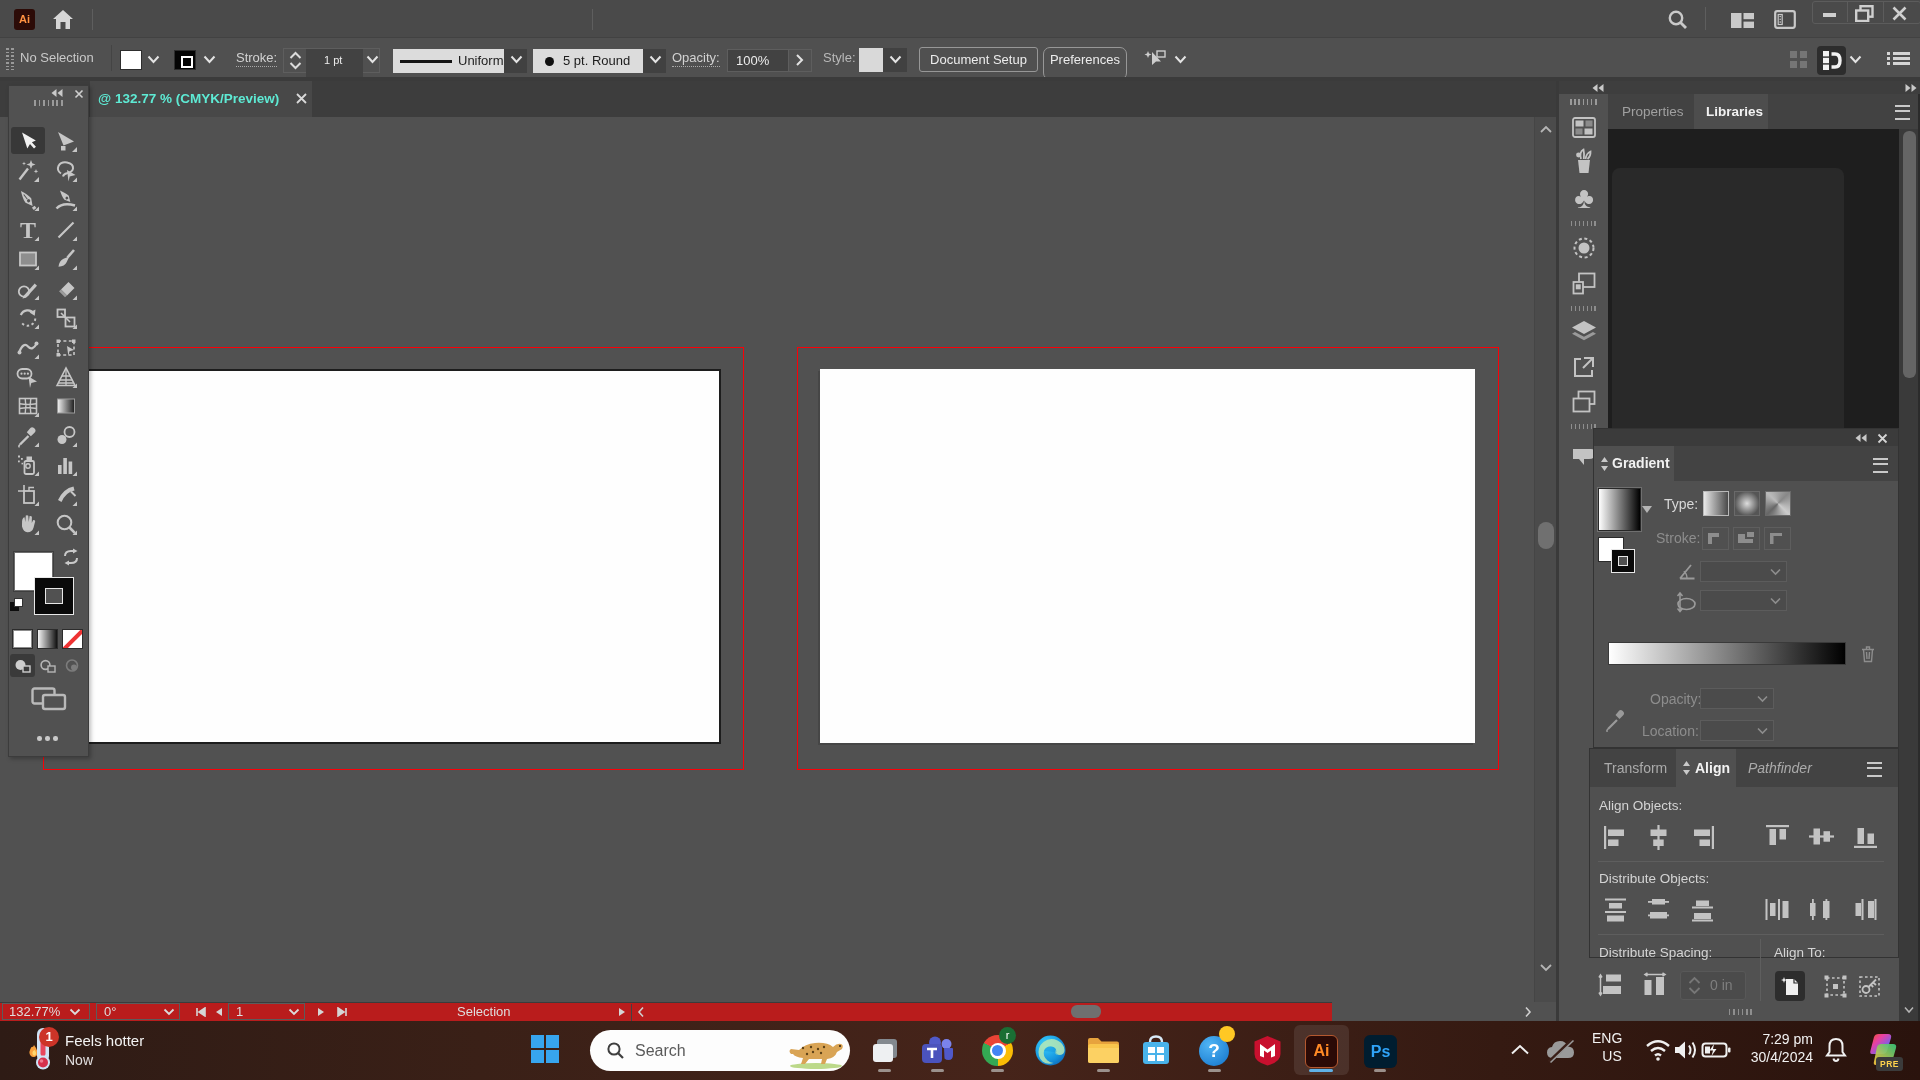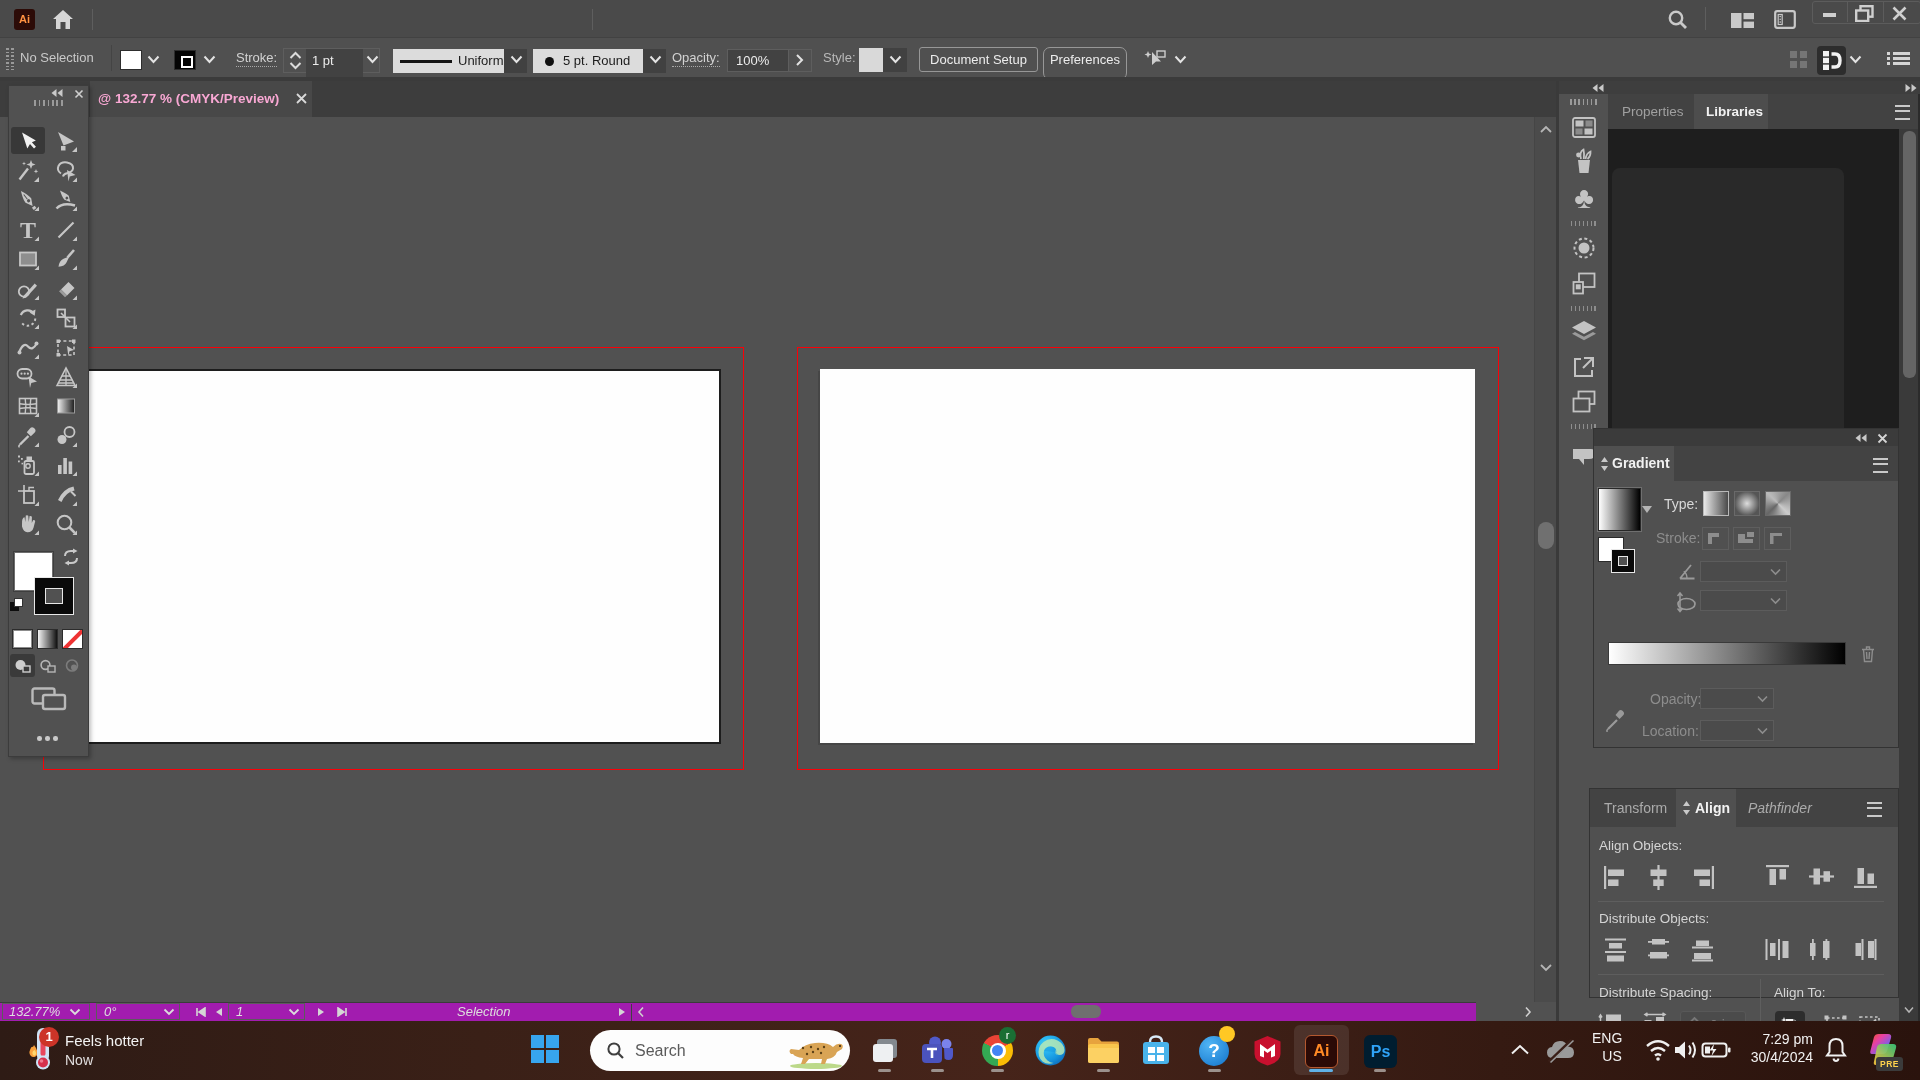--- a/index.html
+++ b/index.html
@@ -71,21 +71,21 @@
       </svg>
 
     <div class="abs" style="left:236px;top:0;height:40px;line-height:40px;color:#d2d2d2;font-size:13px;">
       <span style="border-bottom:1px dotted #aaa;padding-bottom:1px;">Stroke:</span>
     </div>
     <div class="abs" style="left:283px;top:10px;width:97px;height:25px;border:1px solid #5e5e5e;box-sizing:border-box;"></div>
     <svg class="abs" style="left:288px;top:13px;" width="15" height="19" viewBox="0 0 15 19">
       <path d="M2.5 7 L7.5 2 L12.5 7" fill="none" stroke="#dcdcdc" stroke-width="2"></path>
       <path d="M2.5 12 L7.5 17 L12.5 12" fill="none" stroke="#dcdcdc" stroke-width="2"></path>
     </svg>
-    <div class="abs" style="left:306px;top:11px;width:57px;height:35px;background:#424242;color:#ececec;font-size:13px;line-height:23px;padding-left:6px;box-sizing:border-box;">1 pt</div>
+    <div class="abs" style="left:306px;top:11px;width:57px;height:35px;background:#424242;color:#ececec;font-size:11px;line-height:23px;padding-left:18px;box-sizing:border-box;">1 pt</div>
     <svg class="abs" style="left:366px;top:17px;" width="13" height="9" viewBox="0 0 13 9">
         <path d="M1.5 1.5 L6.5 7 L11.5 1.5" fill="none" stroke="#e3e3e3" stroke-width="2"></path>
       </svg>
 
     <div class="abs" style="left:393px;top:11px;width:111px;height:24px;background:#dcdcdc;"></div>
     <div class="abs" style="left:400px;top:21.5px;width:52px;height:3px;background:#141414;"></div>
     <div class="abs" style="left:458px;top:11px;height:24px;line-height:24px;color:#1c1c1c;font-size:13px;">Uniform</div>
     <div class="abs" style="left:504px;top:11px;width:23px;height:24px;background:#414141;"></div>
     <svg class="abs" style="left:510px;top:17px;" width="13" height="9" viewBox="0 0 13 9">
         <path d="M1.5 1.5 L6.5 7 L11.5 1.5" fill="none" stroke="#e3e3e3" stroke-width="2"></path>
@@ -150,21 +150,21 @@
       <rect x="0" y="6" width="3" height="3" fill="#d5d5d5"></rect>
         <rect x="6" y="6" width="17" height="3" fill="#d5d5d5"></rect>
       <rect x="0" y="11" width="3" height="3" fill="#d5d5d5"></rect>
         <rect x="6" y="11" width="17" height="3" fill="#d5d5d5"></rect>
     </svg>
   </div>
   <div class="abs" style="left:0;top:77px;width:1920px;height:4px;background:#3b3b3b;"></div>
 
   <div class="abs" style="left:0;top:81px;width:1556px;height:36px;background:#3d3d3d;"></div>
   <div class="abs" style="left:90px;top:81px;width:222px;height:36px;background:#484848;">
-    <div class="abs" style="left:8px;top:0;height:36px;line-height:36px;color:#f9a8d4;font-size:13.5px;font-weight:bold;">@ 132.77 % (CMYK/Preview)</div>
+    <div class="abs" style="left:8px;top:0;height:36px;line-height:36px;color:#5eead4;font-size:13.5px;font-weight:bold;">@ 132.77 % (CMYK/Preview)</div>
     <svg class="abs" style="left:205px;top:11px;" width="13" height="13" viewBox="0 0 13 13">
       <path d="M2 2 L11 11 M11 2 L2 11" stroke="#d9d9d9" stroke-width="1.8"></path>
     </svg>
   </div>
 
   <div class="abs" id="canvas" style="left:0;top:117px;width:1534px;height:885px;background:#515151;overflow:hidden;">
 
     <div class="abs" style="left:43px;top:230px;width:701px;height:423px;border:1px solid #fb0007;box-sizing:border-box;"></div>
 
     <div class="abs" style="left:66px;top:252px;width:655px;height:375px;background:#fefefe;border:2px solid #1d1d1d;border-left:none;box-sizing:border-box;"></div>
@@ -178,21 +178,21 @@
     <svg class="abs" style="left:4px;top:8px;" width="14" height="9" viewBox="0 0 14 9">
         <path d="M2 7 L7 2 L12 7" fill="none" stroke="#b5b5b5" stroke-width="1.8"></path>
       </svg>
     <div class="abs" style="left:3px;top:405px;width:16px;height:27px;background:#707070;border-radius:8px;"></div>
     <svg class="abs" style="left:4px;top:846px;" width="14" height="9" viewBox="0 0 14 9">
         <path d="M2 2 L7 7 L12 2" fill="none" stroke="#b5b5b5" stroke-width="1.8"></path>
       </svg>
   </div>
   <div class="abs" style="left:1556px;top:81px;width:3px;height:940px;background:#3a3a3a;"></div>
 
-  <div class="abs" id="statusbar" style="left:0;top:1002px;width:1476px;height:19px;background:#a21caf;border-top:1px solid #3b3b3b;color:#dedede;font-size:13px;font-style:italic;">
+  <div class="abs" id="statusbar" style="left:0;top:1002px;width:1332px;height:19px;background:#b91c1c;border-top:1px solid #3b3b3b;color:#dedede;font-size:13px;">
     <div class="abs" style="left:2px;top:0px;width:88px;height:17px;border:1px solid #5c5c5c;box-sizing:border-box;"></div>
     <div class="abs" style="left:9px;top:0;height:17px;line-height:17px;">132.77%</div>
     <svg class="abs" style="left:69px;top:5px;" width="12" height="8" viewBox="0 0 12 8">
         <path d="M1.5 1.5 L6 6 L10.5 1.5" fill="none" stroke="#dcdcdc" stroke-width="1.8"></path>
       </svg>
     <div class="abs" style="left:96px;top:0px;width:84px;height:17px;border:1px solid #5c5c5c;box-sizing:border-box;"></div>
     <div class="abs" style="left:104px;top:0;height:17px;line-height:17px;">0°</div>
     <svg class="abs" style="left:163px;top:5px;" width="12" height="8" viewBox="0 0 12 8">
         <path d="M1.5 1.5 L6 6 L10.5 1.5" fill="none" stroke="#dcdcdc" stroke-width="1.8"></path>
       </svg>
@@ -622,21 +622,21 @@
         <path d="M3 25 Q1 27 2.6 27.8" fill="none" stroke="#9a9a9a" stroke-width="1.5"></path>
       </svg>
 
     <div class="abs" style="left:48px;top:293px;width:58px;height:18px;line-height:18px;color:#8d8d8d;font-size:14px;">Location:</div>
     <div class="abs" style="left:106px;top:291px;width:74px;height:21px;background:#4b4b4b;border:1px solid #5c5c5c;box-sizing:border-box;"></div>
     <svg class="abs" style="left:163px;top:298px;" width="11" height="8" viewBox="0 0 11 8">
         <path d="M1 1.5 L5.5 6 L10 1.5" fill="none" stroke="#8d8d8d" stroke-width="1.6"></path>
       </svg>
   </div>
 
-  <div class="abs" id="alignpanel" style="left:1589px;top:748px;width:310px;height:210px;background:#505050;border:1px solid #333;box-sizing:border-box;margin-top:40px;">
+  <div class="abs" id="alignpanel" style="left:1589px;top:748px;width:310px;height:210px;background:#505050;border:1px solid #333;box-sizing:border-box;">
 
     <div class="abs" style="left:0;top:0;width:308px;height:38px;background:#434343;"></div>
     <div class="abs" style="left:86px;top:0;width:60px;height:38px;background:#505050;"></div>
     <div class="abs" style="left:14px;top:0;height:38px;line-height:38px;color:#ababab;font-size:14px;">Transform</div>
     <svg class="abs" style="left:92px;top:11px;" width="9" height="16" viewBox="0 0 9 16">
         <path d="M4.5 1 L8 6 L1 6 Z M4.5 15 L8 10 L1 10 Z" fill="#c9c9c9"></path>
       </svg>
     <div class="abs" style="left:105px;top:0;height:38px;line-height:38px;color:#f2f2f2;font-size:14px;font-weight:bold;">Align</div>
     <div class="abs" style="left:158px;top:0;height:38px;line-height:38px;color:#ababab;font-size:14px;font-style:italic;">Pathfinder</div>
     <div class="abs" style="left:277px;top:13px;width:15px;height:11px;border-top:2px solid #c9c9c9;border-bottom:2px solid #c9c9c9;">

